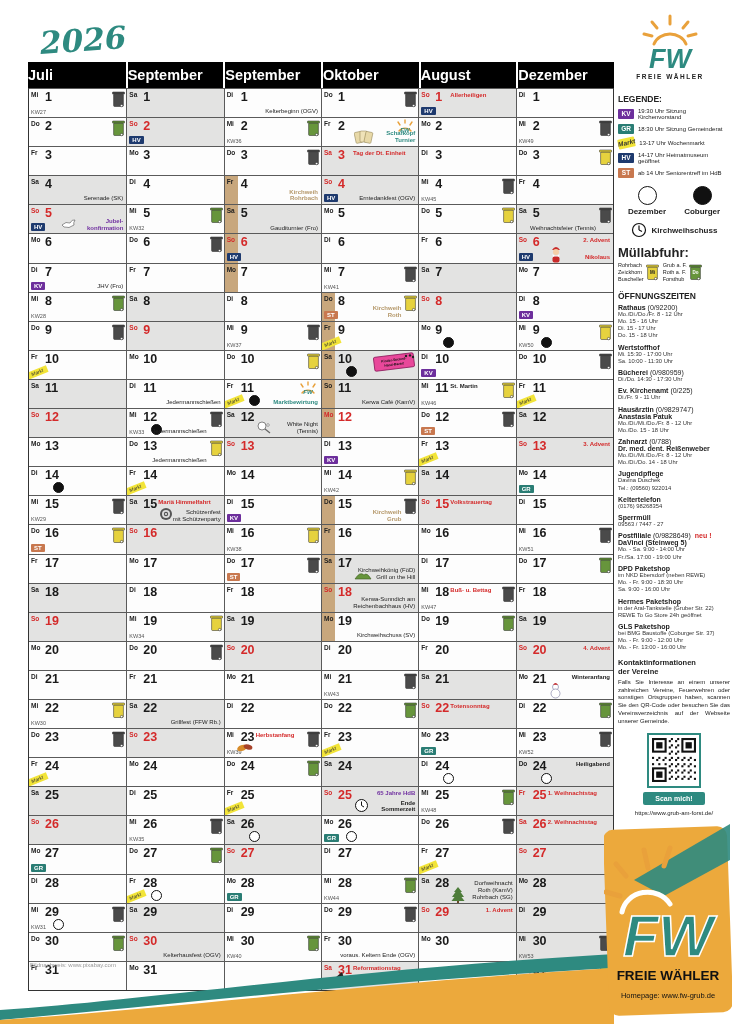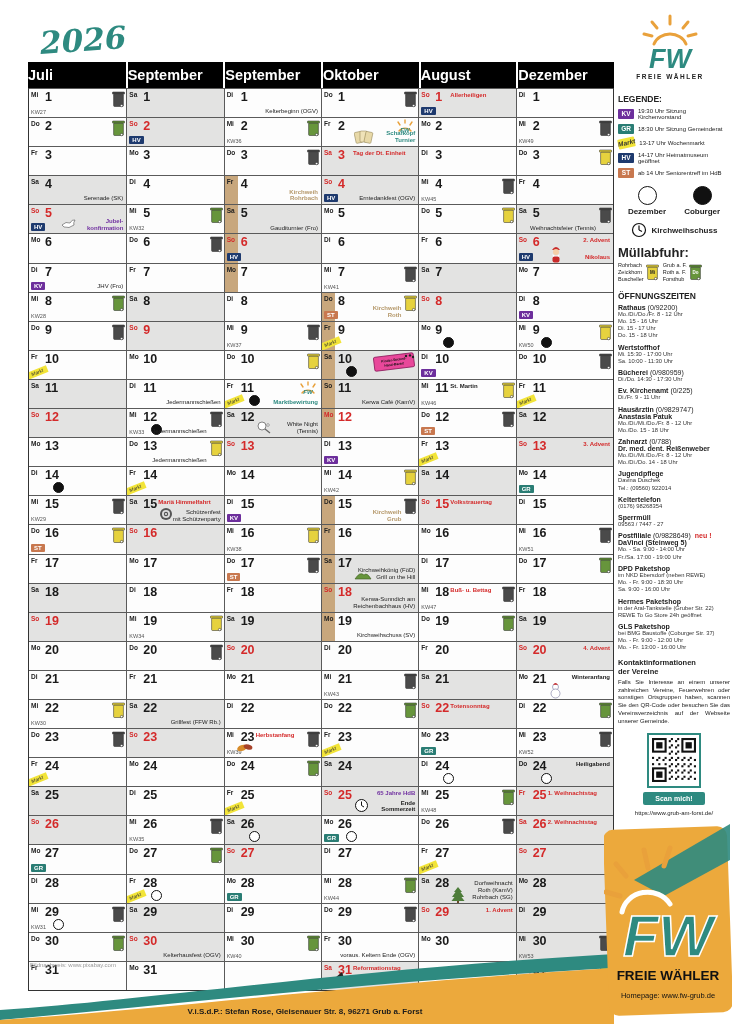--- a/index.html
+++ b/index.html
@@ -1580,21 +1580,20 @@
       <div class="qr-url">https://www.grub-am-forst.de/</div>
     </div>
   </aside>
 
   <div class="bildnachweis">Bildnachweis: www.pixabay.com</div>
 
   <svg class="wave" width="614" height="72" viewBox="0 0 614 72">
     <path d="M0,58 C150,48 340,18 614,2 L614,16 C360,30 160,54 0,68 Z" fill="#2e8a80"></path>
     <path d="M0,68 C180,56 380,30 614,16 L614,72 L0,72 Z" fill="#eca93c"></path>
   </svg>
-  <div class="impressum">V.i.S.d.P.: Stefan Rose, Gleisenauer Str. 8, 96271 Grub a. Forst</div>
 
   <div class="big-logo">
     <svg width="128" height="198" viewBox="0 0 128 198">
       <rect x="2" y="8" width="124" height="186" rx="10" fill="#eca93c" transform="rotate(-2 64 100)"></rect>
       <path d="M30,60 L126,4 L126,40 L60,76 Z" fill="#2e8a80" opacity="0.9"></path>
       <g stroke="#e9a13b" stroke-width="5" stroke-linecap="round" fill="none">
         <path d="M18,92 A26,24 0 0 1 66,84" stroke="#fff"></path>
         <line x1="40" y1="30" x2="44" y2="48"></line>
           <line x1="12" y1="44" x2="22" y2="56"></line>
         <line x1="66" y1="28" x2="60" y2="46"></line>

